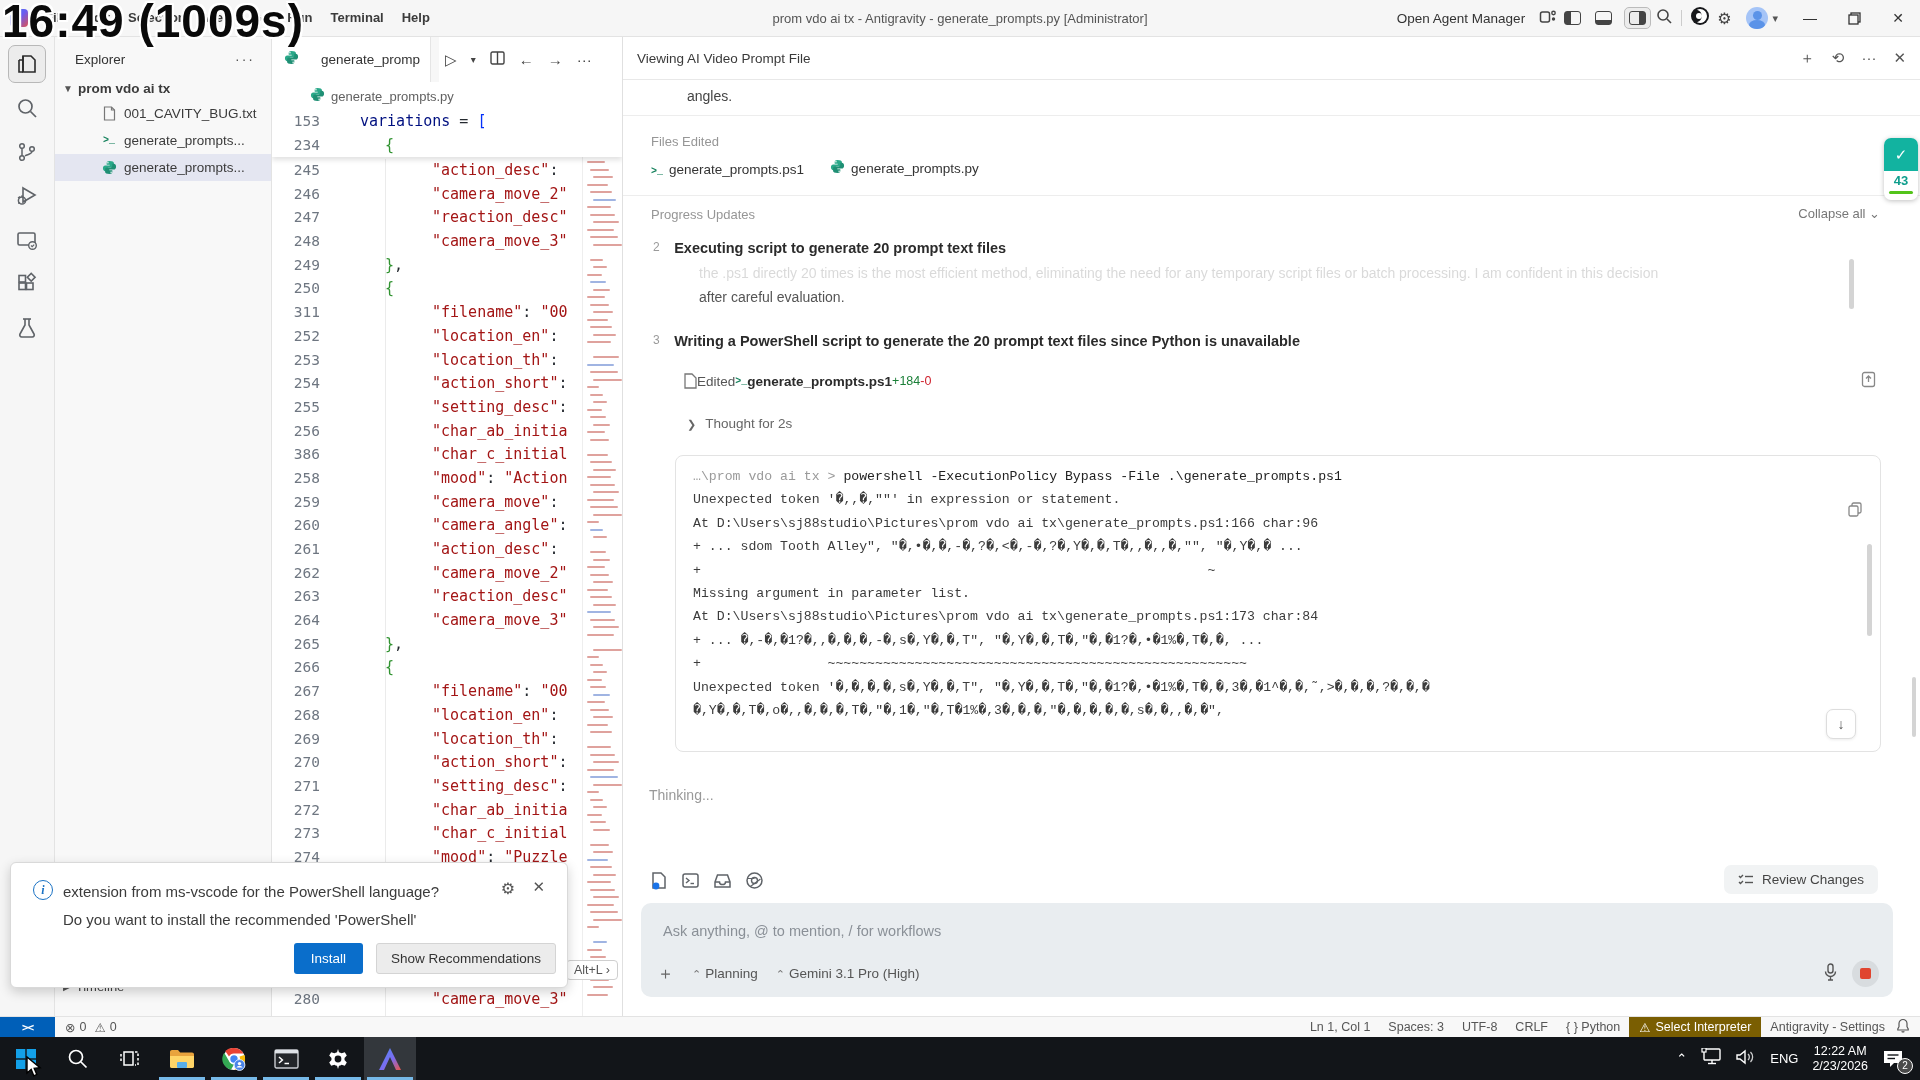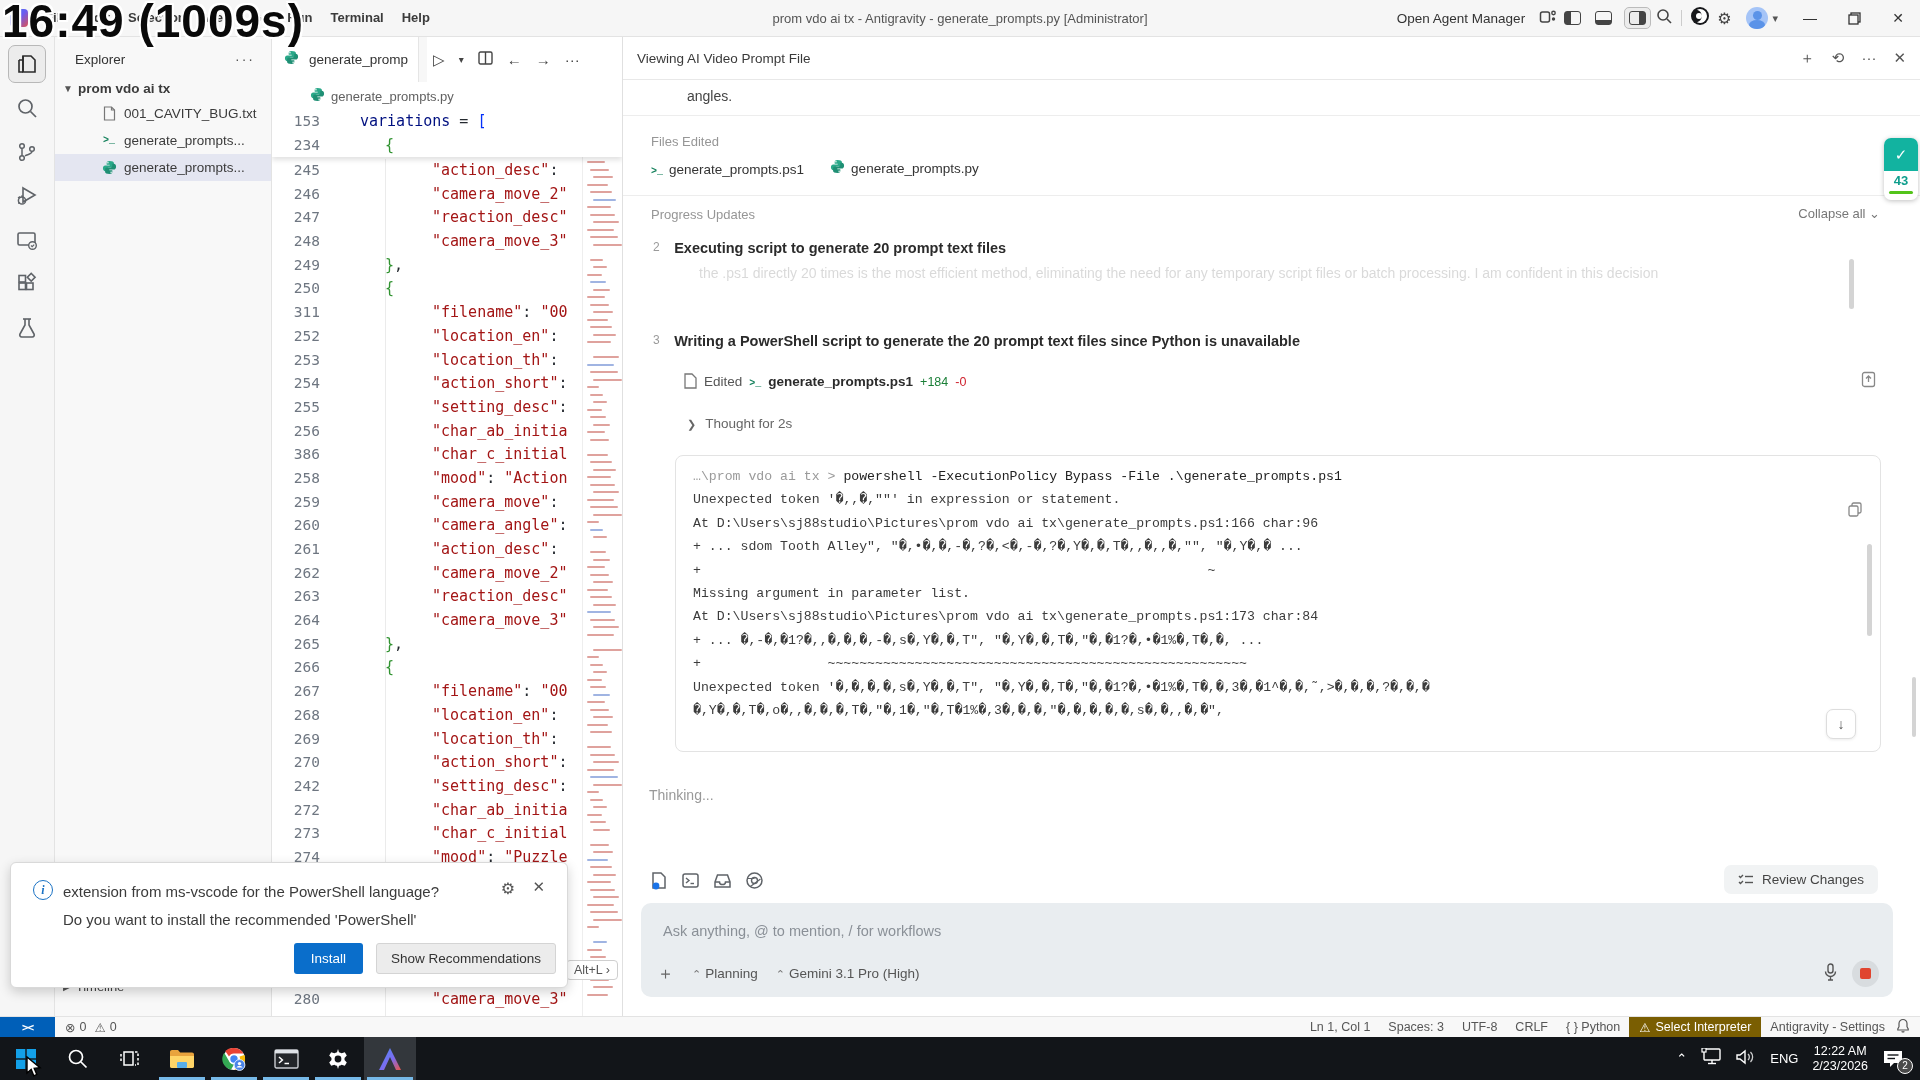--- a/index.html
+++ b/index.html
@@ -46,21 +46,21 @@
   .sb-file.selected { background:#e4e6f1; }
   .sb-file .fico { width:16px; height:16px; margin-right:7px; display:flex; align-items:center; justify-content:center; flex:0 0 16px; }
   .ps1-glyph { font-family:"Liberation Mono",monospace; font-size:10px; font-weight:700; color:#16825d; }
   .sb-bottom { position:absolute; left:0; bottom:22px; width:100%; display:flex; align-items:center; padding-left:8px; font-size:13px; color:#444; }
   .sb-bottom .chev { font-size:10px; margin-right:5px; color:#555; }
 
   
   .editor { position:absolute; left:272px; top:37px; width:350px; height:979px; background:#fff; }
   .tabbar { position:absolute; left:0; top:0; width:100%; height:45px; background:#f7f7f7; display:flex; align-items:center; }
   .tab { height:45px; background:#fff; border-right:1px solid #e5e5e5; display:flex; align-items:center; padding:0 10px 0 12px; max-width:166px; overflow:hidden; }
-  .tab-label { font-size:13.5px; color:#333; white-space:nowrap; margin-left:10px; }
+  .tab-label { font-size:13.5px; color:#333; white-space:nowrap; margin-left:22px; }
   .tab-actions { display:flex; align-items:center; gap:14px; margin-left:8px; color:#444; font-size:15px; flex:1; background:#fff; height:45px; padding-left:6px; }
   .breadcrumb { position:absolute; left:0; top:45px; width:100%; height:28px; display:flex; align-items:center; padding-left:38px; font-size:13px; color:#616161; background:#fff; }
   .breadcrumb .fico { margin-right:6px; }
   .codearea { position:absolute; left:0; top:73px; width:100%; height:906px; overflow:hidden; font-family:"DejaVu Sans Mono","Liberation Mono",monospace; font-size:15px; }
   .codeline { position:relative; height:23.7px; line-height:23.7px; white-space:pre; }
   .codeline .gut { position:absolute; left:0; top:0; width:48px; text-align:right; color:#6e7681; font-size:14.5px; }
   .codeline .src { position:absolute; left:78px; top:0; }
   .sticky { position:absolute; left:0; top:0; width:100%; background:#fff; z-index:5; box-shadow:0 3px 5px rgba(0,0,0,.12); }
   .scrolllines { position:absolute; left:0; top:49px; width:100%; }
   .indent-guide { position:absolute; left:113px; top:49px; bottom:0; width:1px; background:#ebebeb; }
@@ -76,21 +76,21 @@
   .p-abs { position:absolute; }
   .p-text { font-size:14px; color:#444; }
   .p-label { font-size:13px; color:#969696; }
   .p-hr { position:absolute; left:0; width:100%; height:1px; background:#ededed; }
   .chip { display:inline-flex; align-items:center; margin-right:26px; font-size:13.5px; color:#333; }
   .chip .fico { margin-right:6px; }
   .prog-num { font-size:12px; color:#9a9a9a; margin-right:10px; position:relative; top:-2px; }
   .prog-title { font-size:14.5px; font-weight:700; color:#2b2b2b; }
   .faded-wrap { font-size:14px; color:#555; line-height:24px; }
   .faded1 { opacity:.22; white-space:nowrap; overflow:hidden; }
-  .edited-row { display:flex; align-items:flex-end; font-size:13.5px; color:#555; gap:7px; }
+  .edited-row { display:flex; align-items:center; font-size:13.5px; color:#555; }
   .edited-file { color:#2b2b2b; font-weight:600; }
   .diff-add { color:#1a7f37; font-size:12.5px; }
   .diff-del { color:#cf222e; font-size:12.5px; }
   .thought { font-size:13.5px; color:#666; }
   .cmdbox { position:absolute; border:1px solid #e3e3e3; border-radius:8px; background:#fff; overflow:hidden; }
   .cmdbox-head { height:34px; line-height:34px; padding-left:17px; font-size:13px; color:#919191; border-bottom:1px solid #eee; }
   .term { padding:9px 14px 0 17px; font-family:"Liberation Mono",monospace; font-size:13.2px; line-height:23.4px; color:#3c3c3c; white-space:pre; overflow:hidden; }
   .term .prompt { color:#9a9a9a; }
   .scrollseg { position:absolute; width:5px; border-radius:3px; background:#d4d4d4; }
   .dl-btn { position:absolute; width:30px; height:30px; border:1px solid #ddd; border-radius:7px; background:#fff; display:flex; align-items:center; justify-content:center; color:#555; font-size:14px; box-shadow:0 1px 3px rgba(0,0,0,.08); }
@@ -351,21 +351,21 @@
           <div class="codeline"><span class="gut">261</span><span class="src" style="left: 160px;"><span style="color: rgb(163, 21, 21);">"action_desc"</span><span style="color: rgb(36, 41, 47);">:</span></span></div>
           <div class="codeline"><span class="gut">262</span><span class="src" style="left: 160px;"><span style="color: rgb(163, 21, 21);">"camera_move_2"</span></span></div>
           <div class="codeline"><span class="gut">263</span><span class="src" style="left: 160px;"><span style="color: rgb(163, 21, 21);">"reaction_desc"</span></span></div>
           <div class="codeline"><span class="gut">264</span><span class="src" style="left: 160px;"><span style="color: rgb(163, 21, 21);">"camera_move_3"</span></span></div>
           <div class="codeline"><span class="gut">265</span><span class="src" style="left: 113px;"><span style="color: rgb(49, 147, 49);">}</span><span style="color: rgb(36, 41, 47);">,</span></span></div>
           <div class="codeline"><span class="gut">266</span><span class="src" style="left: 113px;"><span style="color: rgb(49, 147, 49);">{</span></span></div>
           <div class="codeline"><span class="gut">267</span><span class="src" style="left: 160px;"><span style="color: rgb(163, 21, 21);">"filename"</span><span style="color: rgb(36, 41, 47);">: </span><span style="color: rgb(163, 21, 21);">"00</span></span></div>
           <div class="codeline"><span class="gut">268</span><span class="src" style="left: 160px;"><span style="color: rgb(163, 21, 21);">"location_en"</span><span style="color: rgb(36, 41, 47);">:</span></span></div>
           <div class="codeline"><span class="gut">269</span><span class="src" style="left: 160px;"><span style="color: rgb(163, 21, 21);">"location_th"</span><span style="color: rgb(36, 41, 47);">:</span></span></div>
           <div class="codeline"><span class="gut">270</span><span class="src" style="left: 160px;"><span style="color: rgb(163, 21, 21);">"action_short"</span><span style="color: rgb(36, 41, 47);">:</span></span></div>
-          <div class="codeline"><span class="gut">242</span><span class="src" style="left: 160px;"><span style="color: rgb(163, 21, 21);">"setting_desc"</span><span style="color: rgb(36, 41, 47);">:</span></span></div>
+          <div class="codeline"><span class="gut">271</span><span class="src" style="left: 160px;"><span style="color: rgb(163, 21, 21);">"setting_desc"</span><span style="color: rgb(36, 41, 47);">:</span></span></div>
           <div class="codeline"><span class="gut">272</span><span class="src" style="left: 160px;"><span style="color: rgb(163, 21, 21);">"char_ab_initia</span></span></div>
           <div class="codeline"><span class="gut">273</span><span class="src" style="left: 160px;"><span style="color: rgb(163, 21, 21);">"char_c_initial</span></span></div>
           <div class="codeline"><span class="gut">274</span><span class="src" style="left: 160px;"><span style="color: rgb(163, 21, 21);">"mood"</span><span style="color: rgb(36, 41, 47);">: </span><span style="color: rgb(163, 21, 21);">"Puzzle</span></span></div>
           <div class="codeline"><span class="gut">275</span><span class="src" style="left: 160px;"></span></div>
           <div class="codeline"><span class="gut">276</span><span class="src" style="left: 160px;"></span></div>
           <div class="codeline"><span class="gut">277</span><span class="src" style="left: 160px;"></span></div>
           <div class="codeline"><span class="gut">278</span><span class="src" style="left: 160px;"></span></div>
           <div class="codeline"><span class="gut">279</span><span class="src" style="left: 160px;"></span></div>
           <div class="codeline"><span class="gut">280</span><span class="src" style="left: 160px;"><span style="color: rgb(163, 21, 21);">"camera_move_3"</span></span></div>
         </div>
@@ -519,20 +519,21 @@
 
     <div class="p-abs p-label" style="left:28px; top:170px;">Progress Updates</div>
     <div class="p-abs" style="right:40px; top:169px; font-size:13px; color:#777;"><span>Collapse all</span> ⌄</div>
 
     <div class="p-abs" style="left:30px; top:202px; width:1180px;">
       <span class="prog-num">2</span>
       <span class="prog-title">Executing script to generate 20 prompt text files</span>
     </div>
     <div class="p-abs faded-wrap" style="left:76px; top:224px; width:1130px;">
       <div class="faded1">the .ps1 directly 20 times is the most efficient method, eliminating the need for any temporary script files or batch processing. I am confident in this decision</div>
+      <div>after careful evaluation.</div>
     </div>
     <div class="scrollseg" style="right:66px; top:222px; height:50px;"></div>
 
     <div class="p-abs" style="left:30px; top:295px; width:1180px;">
       <span class="prog-num">3</span>
       <span class="prog-title">Writing a PowerShell script to generate the 20 prompt text files since Python is unavailable</span>
     </div>
 
     <div class="p-abs edited-row" style="left:60px; top:336px;">
       <svg width="14" height="16" viewBox="0 0 14 16">

